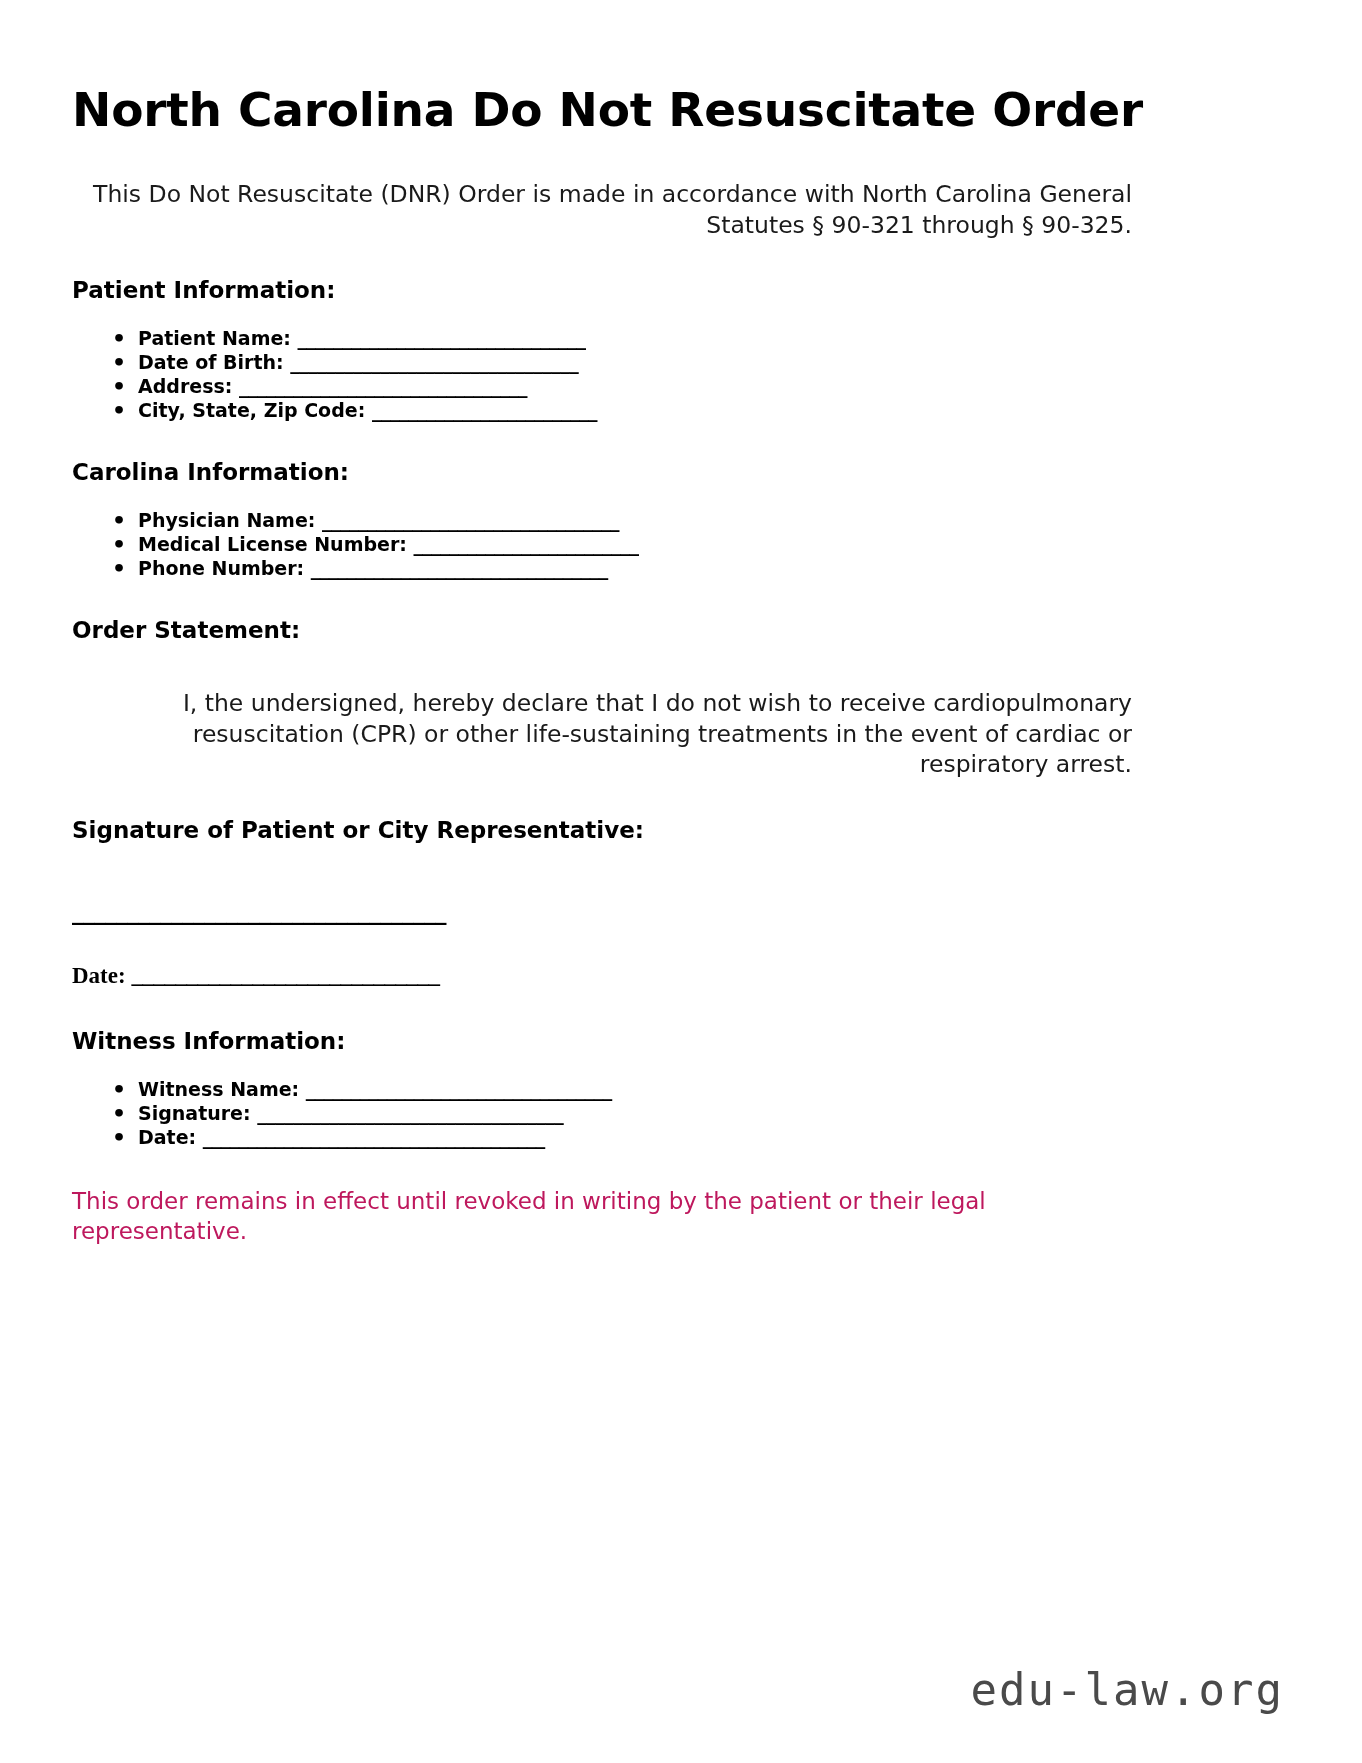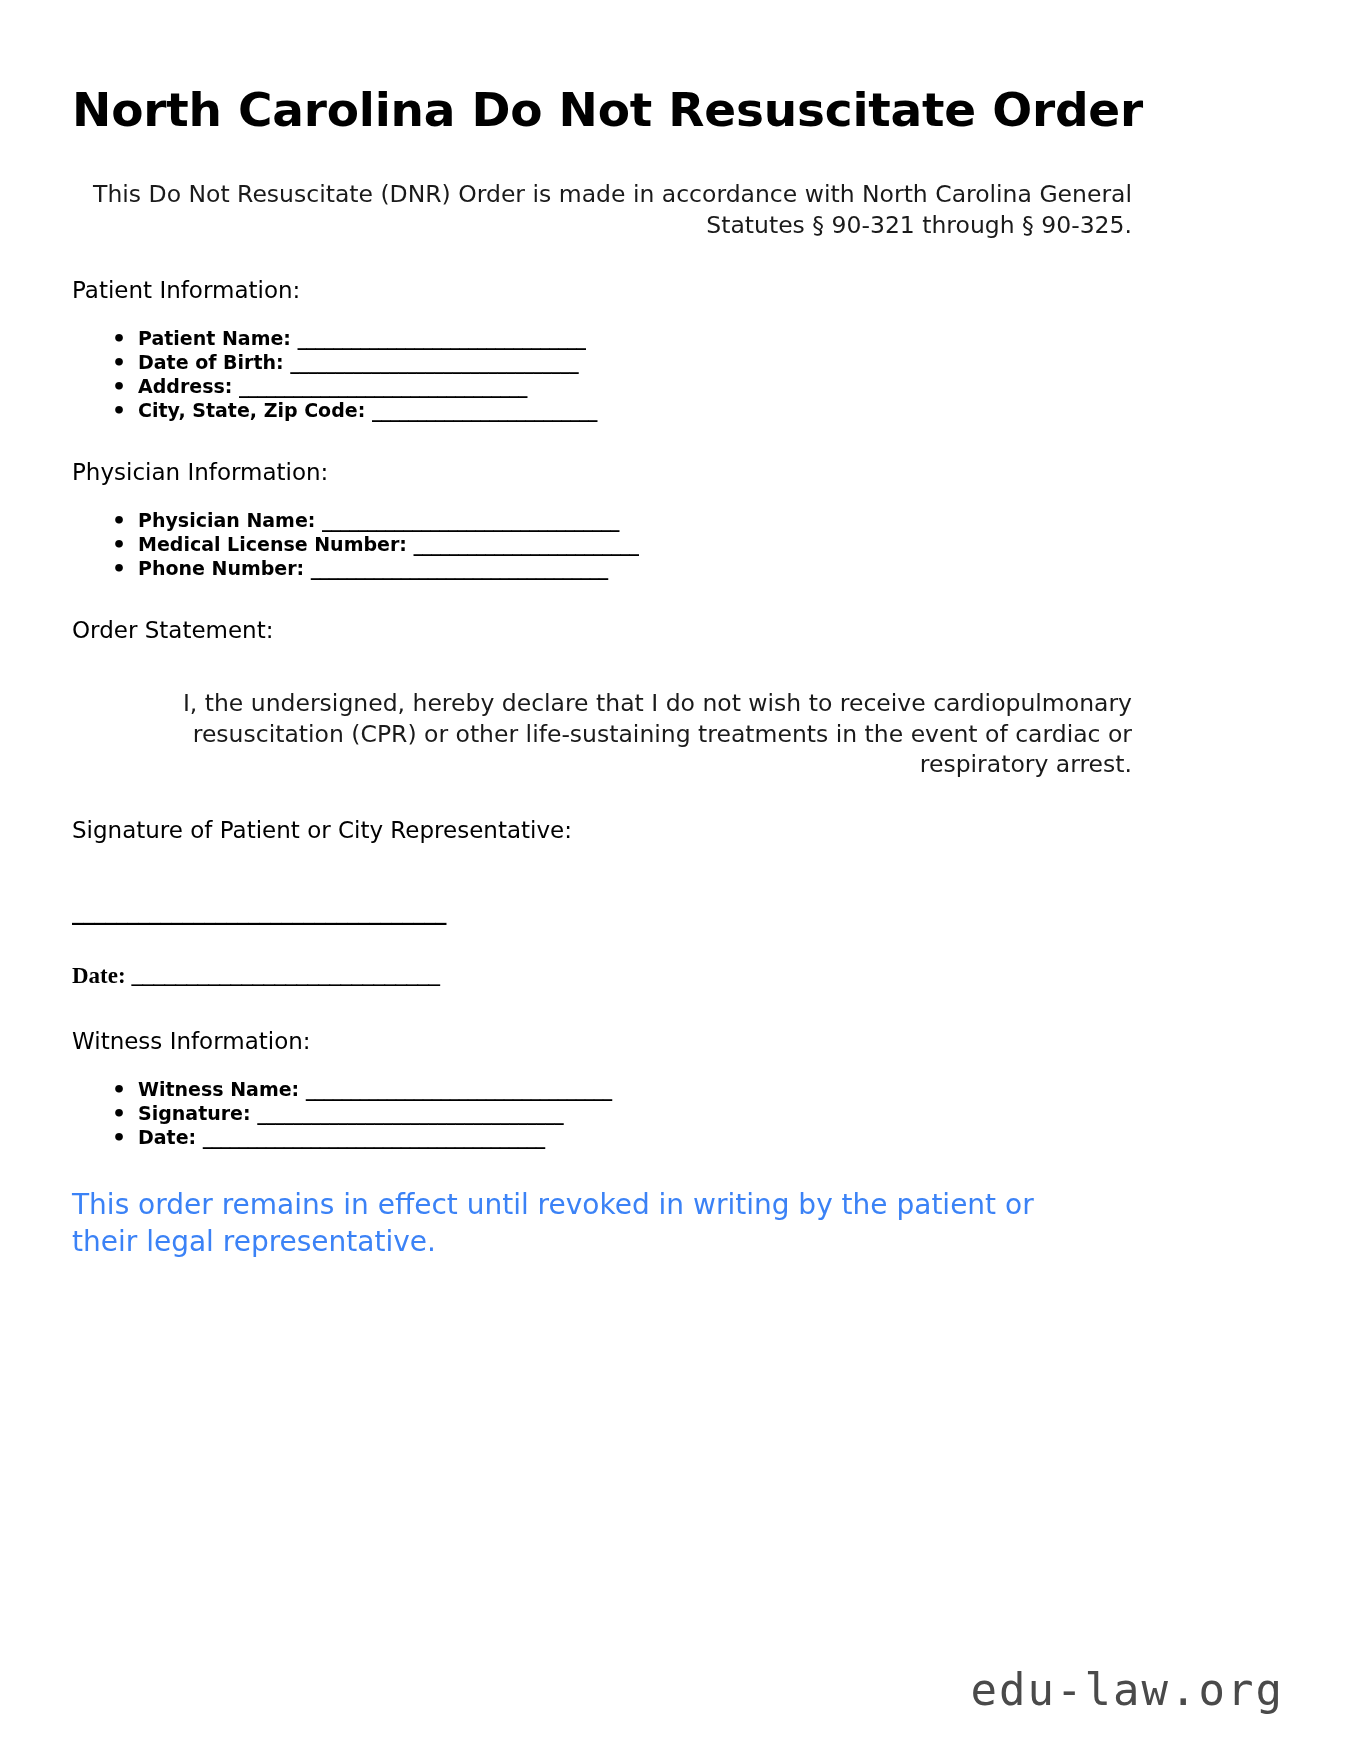--- a/index.html
+++ b/index.html
@@ -43,21 +43,21 @@
     line-height: 1.30;
     margin: 42px 0 0 0;
     color: #1a1a1a;
     max-width: 1060px;
     text-align: right;
   }
 
   p.section-head {
     font-size: 23px;
     line-height: 1.3;
-    font-weight: normal;
+    font-weight: bold;
     margin: 36px 0 0 0;
     color: #000000;
   }
 
   ul.field-list {
     list-style: none;
     margin: 20px 0 0 0;
     padding: 0 0 0 40px;
   }
   ul.field-list li {
@@ -94,24 +94,24 @@
   p.date-line {
     font-size: 23px;
     font-weight: bold;
     line-height: 1.3;
     margin: 34px 0 0 0;
     color: #000000;
     font-family: Liberation Serif, serif;
   }
 
   p.closing-text {
-    font-size: 28px;
+    font-size: 23px;
     line-height: 1.30;
     margin: 38px 0 0 0;
-    color: #3b82f6;
+    color: #be185d;
     max-width: 1000px;
   }
 
   .watermark {
     position: absolute;
     right: 78px;
     bottom: 48px;
     font-family: "DejaVu Sans Mono", monospace;
     font-size: 44px;
     letter-spacing: 2px;
@@ -142,21 +142,21 @@
       <li>
         <span>Address:</span>
         <span class="blank">________________________________</span>
       </li>
       <li>
         <span>City, State, Zip Code:</span>
         <span class="blank">_________________________</span>
       </li>
     </ul>
 
-    <p class="section-head">Physician Information:</p>
+    <p class="section-head">Carolina Information:</p>
     <ul class="field-list">
       <li>
         <span>Physician Name:</span>
         <span class="blank">_________________________________</span>
       </li>
       <li>
         <span>Medical License Number:</span>
         <span class="blank">_________________________</span>
       </li>
       <li>

